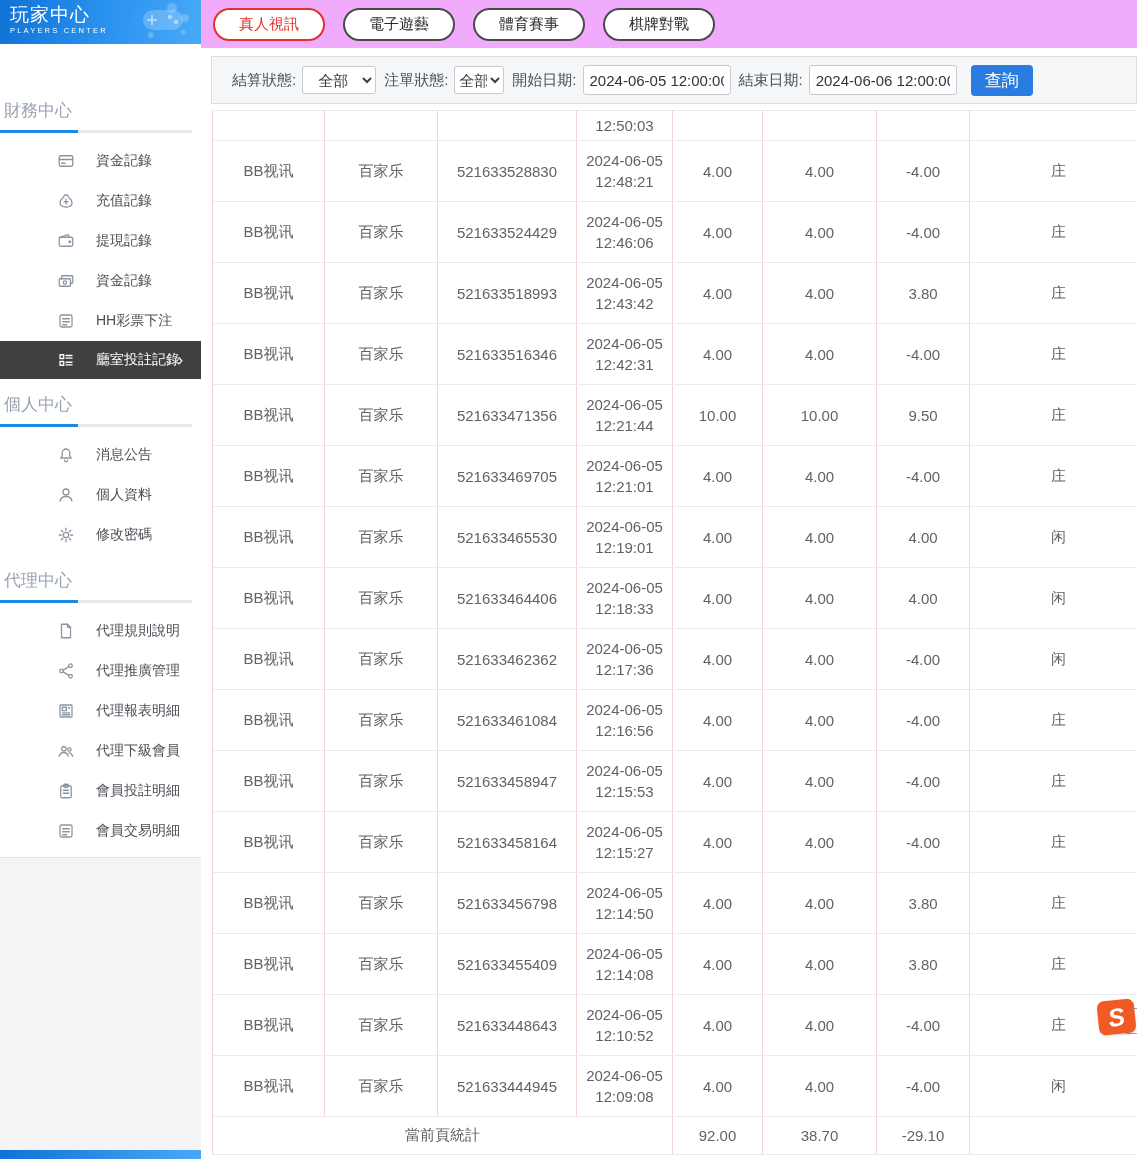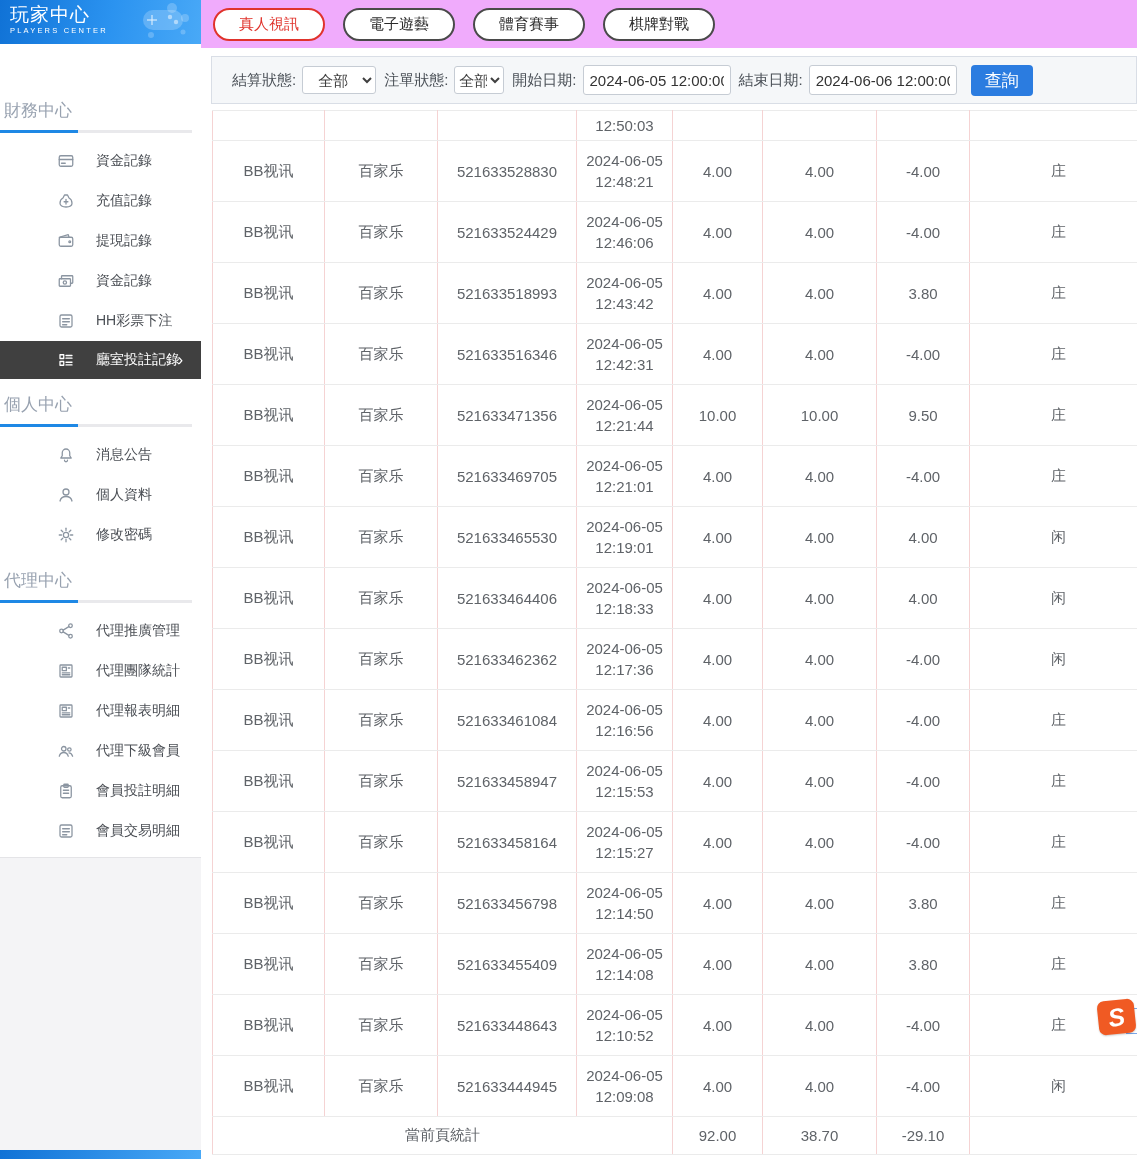--- a/index.html
+++ b/index.html
@@ -200,40 +200,37 @@
           </span>
           <span>修改密碼</span>
         </div>
       </div>
       <div class="side-section">
         <div class="section-title">代理中心</div>
         <div class="title-line"></div>
         <div class="side-item">
           <span class="ic">
             <svg viewBox="0 0 24 24" fill="none" stroke="currentColor" stroke-width="1.7" stroke-linecap="round" stroke-linejoin="round">
+              <path d="M6 3h8l4 4v14H6z"></path>
+              <path d="M14 3v4h4"></path>
+            </svg>
+          </span>
+          <span>代理規則說明</span>
+        </div>
+        <div class="side-item">
+          <span class="ic">
+            <svg viewBox="0 0 24 24" fill="none" stroke="currentColor" stroke-width="1.7" stroke-linecap="round" stroke-linejoin="round">
               <circle cx="18" cy="5" r="2.4"></circle>
               <circle cx="6" cy="12" r="2.4"></circle>
               <circle cx="18" cy="19" r="2.4"></circle>
               <line x1="8.2" y1="10.8" x2="15.8" y2="6.2"></line>
               <line x1="8.2" y1="13.2" x2="15.8" y2="17.8"></line>
             </svg>
           </span>
           <span>代理推廣管理</span>
-        </div>
-        <div class="side-item">
-          <span class="ic">
-            <svg viewBox="0 0 24 24" fill="none" stroke="currentColor" stroke-width="1.7" stroke-linecap="round" stroke-linejoin="round">
-              <rect x="4" y="4" width="16" height="16" rx="1"></rect>
-              <rect x="7" y="7" width="5.5" height="4.5"></rect>
-              <line x1="15" y1="8" x2="17" y2="8"></line>
-              <line x1="7" y1="14.5" x2="17" y2="14.5"></line>
-              <line x1="7" y1="17" x2="17" y2="17"></line>
-            </svg>
-          </span>
-          <span>代理團隊統計</span>
         </div>
         <div class="side-item">
           <span class="ic">
             <svg viewBox="0 0 24 24" fill="none" stroke="currentColor" stroke-width="1.7" stroke-linecap="round" stroke-linejoin="round">
               <rect x="4" y="4" width="16" height="16" rx="1"></rect>
               <rect x="7" y="7" width="5.5" height="4.5"></rect>
               <line x1="15" y1="8" x2="17" y2="8"></line>
               <line x1="7" y1="14.5" x2="17" y2="14.5"></line>
               <line x1="7" y1="17" x2="17" y2="17"></line>
             </svg>

